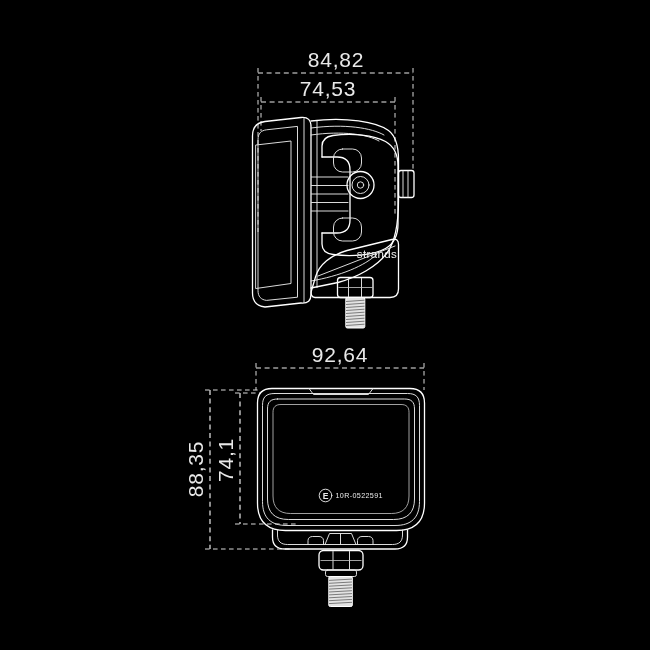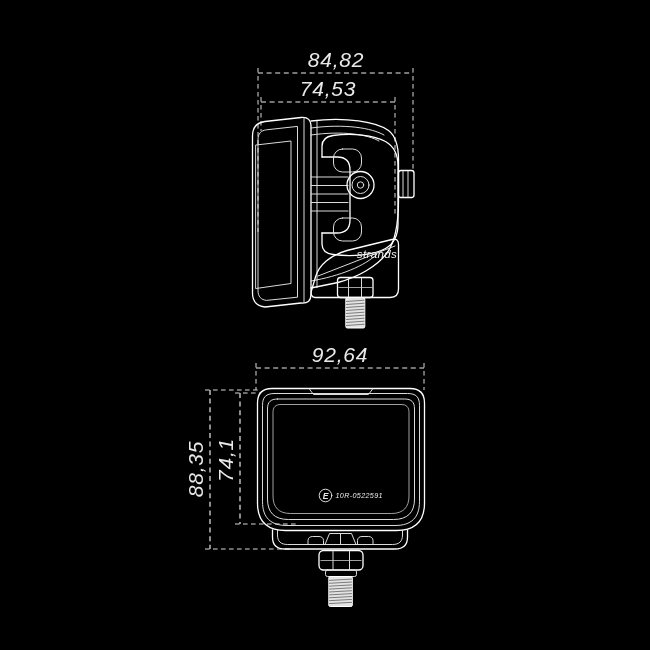--- a/index.html
+++ b/index.html
@@ -2,21 +2,20 @@
 <html><head>
 <meta charset="utf-8">
 <style>
   html,body{margin:0;padding:0;background:#000;}
   .stage{
     position:relative;
     width:650px;height:648px;
     background:#000;
     overflow:hidden;
     font-family:"Liberation Sans", sans-serif;
-    font-style:italic;
   }
   svg{position:absolute;inset:0;display:block;}
   .dimline{stroke:#ececec;stroke-width:1.2;stroke-dasharray:5 3.6;fill:none;}
   .extline{stroke:#d9d9d9;stroke-width:1;stroke-dasharray:4.6 3.4;fill:none;}
   .outline{stroke:#ffffff;stroke-width:1.3;fill:none;stroke-linecap:round;stroke-linejoin:round;}
   .outline2{stroke:#e6e6e6;stroke-width:0.95;fill:none;stroke-linecap:round;stroke-linejoin:round;}
   .outline3{stroke:#c9c9c9;stroke-width:0.8;fill:none;}
   .dimtext{fill:#e9e9e9;font-size:21px;letter-spacing:0.8px;}
   .brandtext{fill:#f2f2f2;font-size:11.5px;letter-spacing:0.4px;}
   .emarktext{fill:#e9e9e9;font-size:7.2px;letter-spacing:0.35px;}

